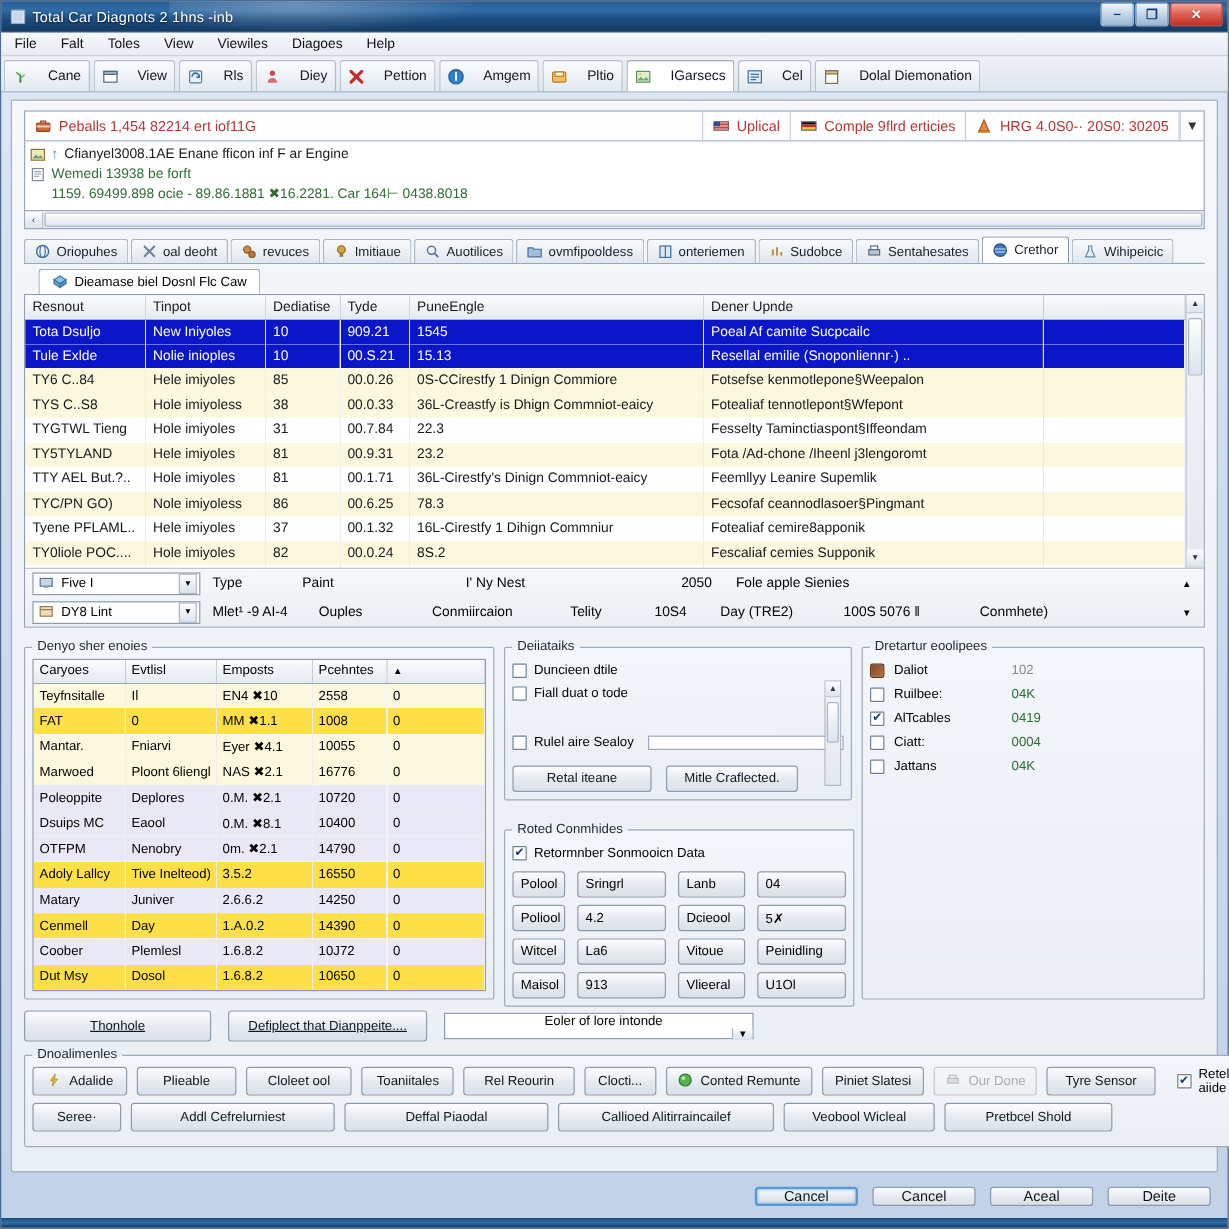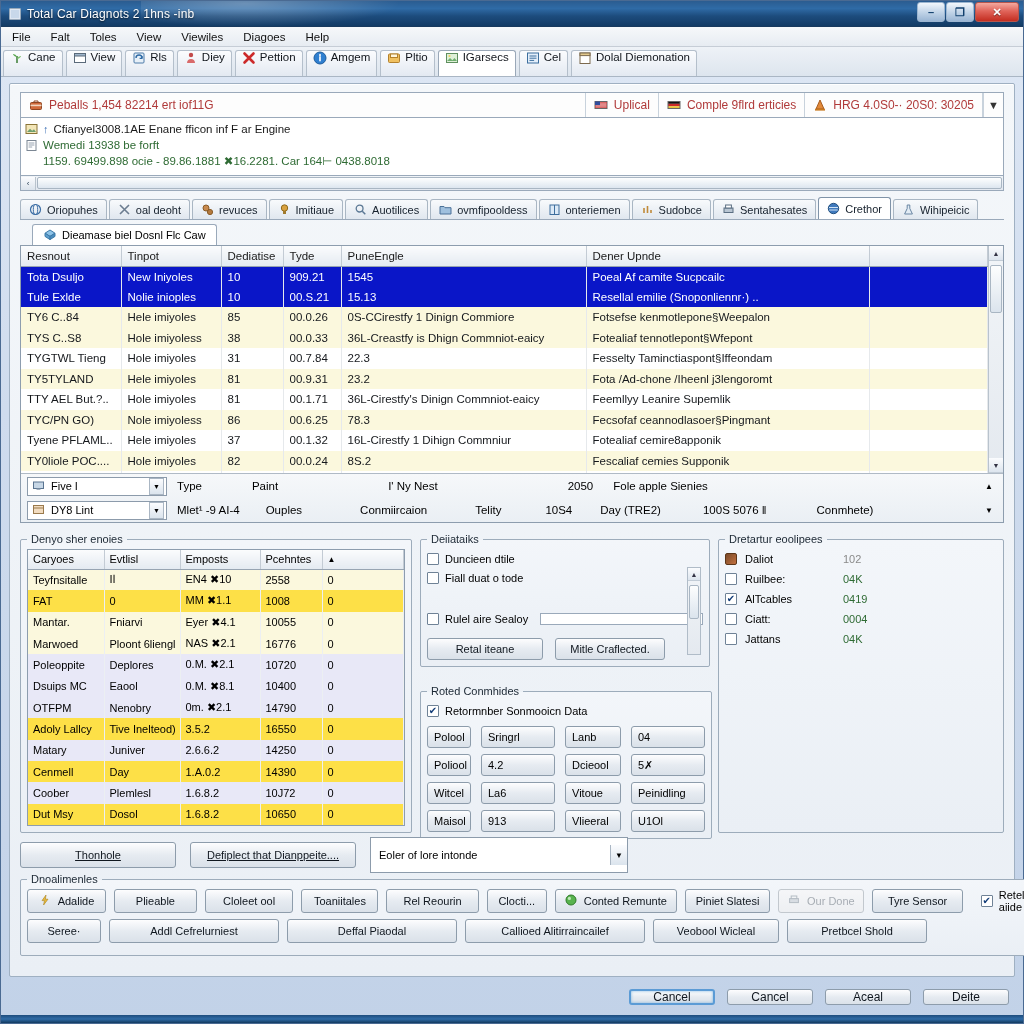--- a/index.html
+++ b/index.html
@@ -71,21 +71,21 @@
   }
 
   
   #toolbar {
     height: 30px;
     background: linear-gradient(to bottom,#eef2f7,#dde5ee);
     border-bottom: 1px solid #aab6c4;
     display:flex; align-items:flex-end; padding-left:2px;
   }
   .tb-btn {
-    display:flex; align-items:flex-start; gap:4px;
+    display:flex; align-items:center; gap:16px;
     height: 26px; padding: 0 6px 0 6px;
     border:1px solid #b4bfcb; border-bottom:none;
     border-radius: 3px 3px 0 0;
     background: linear-gradient(to bottom,#fbfcfe,#e3e9f1);
     margin-right: 3px;
     font-size: 11.5px; color:#11151b;
     filter: blur(.2px);
   }
   .tb-btn.active {
     background:#fff; border-color:#9aa8b8;
@@ -313,23 +313,24 @@
   .clrrow .vl.grey { color:#8a8a8a; }
   .dot-ico { width:12px; height:12px; flex:0 0 12px; border-radius:2px; }
 
   
   #cmdrow {
     display:flex; align-items:center; gap:14px;
     margin: 8px 4px 0 4px; height:28px;
   }
   #cmdrow .btn { height:26px;text-decoration:underline; }
   .bigcombo {
-    width: 258px; height:36px; border:1px solid #8c9bab; background:#fff;
+    width: 258px; height:22px; border:1px solid #8c9bab; background:#fff;
     display:flex; align-items:center; padding-left:8px; font-size:11px;
     filter: blur(.2px);
+    flex-direction: column;
   }
   .bigcombo .arw {
     margin-left:auto; width:17px; height:20px;
     display:flex; align-items:center; justify-content:center;
     background:linear-gradient(to bottom,#fbfcfe,#dbe4ed); border-left:1px solid #aab6c3; font-size:8px;
   }
 
   #bottomgroup { margin: 4px 4px 0 4px; }
   .brow { display:flex; align-items:center; gap:8px; margin-bottom:6px; }
   .brow .btn { height:24px; }

